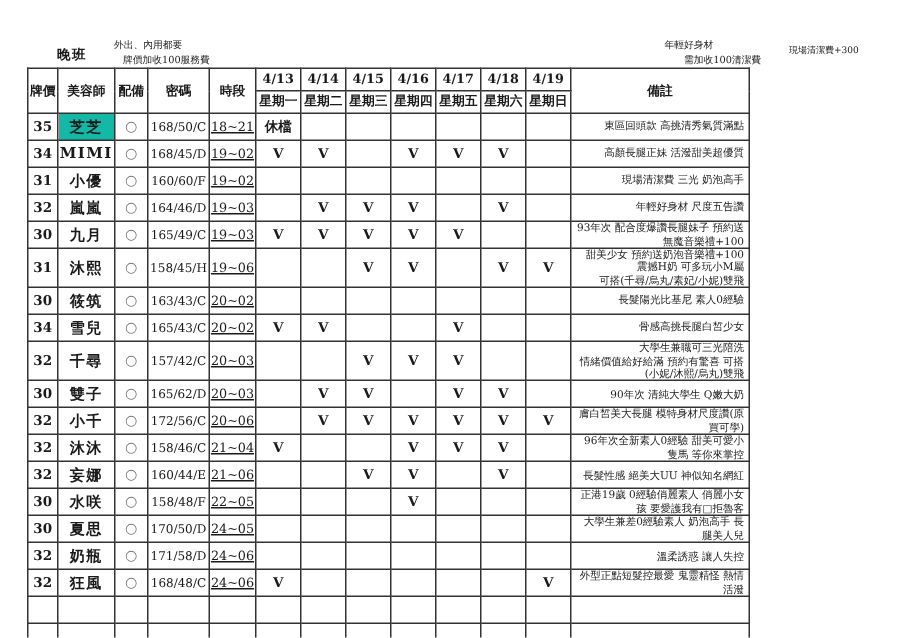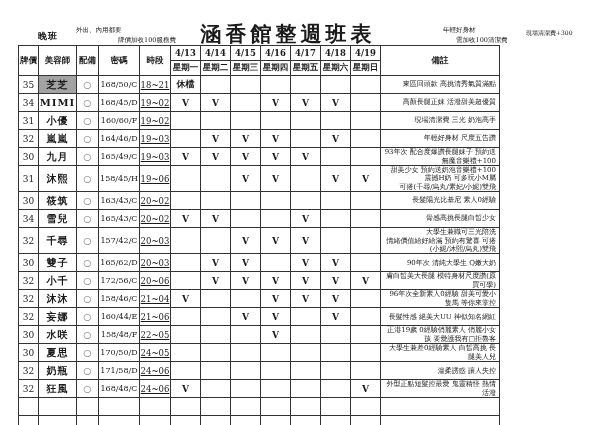--- a/index.html
+++ b/index.html
@@ -5,60 +5,59 @@
   html,body{margin:0;padding:0;}
   body{
     width:600px;height:425px;background:#ffffff;position:relative;
     font-family:"DejaVu Serif","Liberation Serif",serif;color:#1a1a1a;
     overflow:hidden;
   }
   
   .topbar{position:absolute;left:0;top:12px;width:576px;height:45px;}
   .shift-label{position:absolute;left:38px;top:18px;font-size:9px;font-weight:bold;letter-spacing:1px;}
   .left-notes{position:absolute;left:76px;top:13px;font-size:6.5px;line-height:1.55;}
-  .left-notes .l2{padding-left:6px;margin-left:36px;}
+  .left-notes .l2{padding-left:6px;}
   .page-title{position:absolute;left:0;right:0;top:8px;text-align:center;
     font-size:21px;font-weight:bold;letter-spacing:4px;}
   .right-notes{position:absolute;left:443px;top:13px;font-size:6.5px;line-height:1.55;}
   .right-notes .l2{padding-left:13px;}
   .far-right-note{position:absolute;left:526px;top:17px;font-size:6px;}
   
   table.sched-table{
     position:absolute;left:18px;top:45px;width:482px;
     border-collapse:collapse;table-layout:fixed;padding-left:41px;
   }
   .sched-table th,.sched-table td{
     border:1px solid #333;padding:0;text-align:center;vertical-align:middle;
     overflow:hidden;
   }
   .sched-table thead tr{height:15px;}
   .sched-table thead th{font-size:8.5px;font-weight:bold;}
   .sched-table tbody tr{height:18px;}
-  td.price{font-size:9px;}
+  td.price{font-size:9px;font-weight:bold;}
   td.name{font-size:10px;font-weight:bold;letter-spacing:1px;}
-  td.name.hl{background:#a3a3a3;}
+  td.name.hl{background:#14b8a6;}
   td.equip{font-size:9.5px;color:#777;}
   td.code{font-size:8px;letter-spacing:0;}
   td.time{font-size:8.5px;text-decoration:underline;}
   td.sched{font-size:9px;font-weight:bold;}
   td.note{
     text-align:right;font-size:7px;line-height:1.2;padding:0 3px;
     white-space:pre-line;letter-spacing:0;
   }
 </style>
 </head>
 <body>
 
 <div class="topbar">
   <div class="shift-label">晚班</div>
   <div class="left-notes">
     <div class="l1">外出、內用都要</div>
     <div class="l2">牌價加收100服務費</div>
   </div>
-  <div class="page-title">涵香館整週班表</div>
   <div class="right-notes">
     <div class="l1">年輕好身材</div>
     <div class="l2">需加收100清潔費</div>
   </div>
   <div class="far-right-note">現場清潔費+300</div>
 </div>
 
 <table class="sched-table">
   <colgroup>
     <col style="width:20px">
@@ -320,21 +319,21 @@
         <td class="equip">○</td>
         <td class="code">170/50/D</td>
         <td class="time">24~05</td>
         <td class="sched"></td>
         <td class="sched"></td>
         <td class="sched"></td>
         <td class="sched"></td>
         <td class="sched"></td>
         <td class="sched"></td>
         <td class="sched"></td>
-        <td class="note">大學生兼差0經驗素人 白皙高挑 長腿美人兒</td>
+        <td class="note">大學生兼差0經驗素人 奶泡高手 長腿美人兒</td>
       </tr>
       <tr>
         <td class="price">32</td>
         <td class="name">奶瓶</td>
         <td class="equip">○</td>
         <td class="code">171/58/D</td>
         <td class="time">24~06</td>
         <td class="sched"></td>
         <td class="sched"></td>
         <td class="sched"></td>

